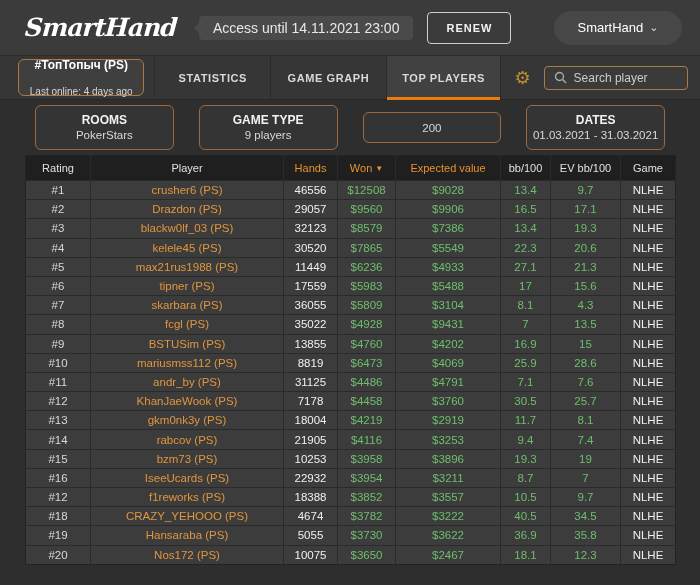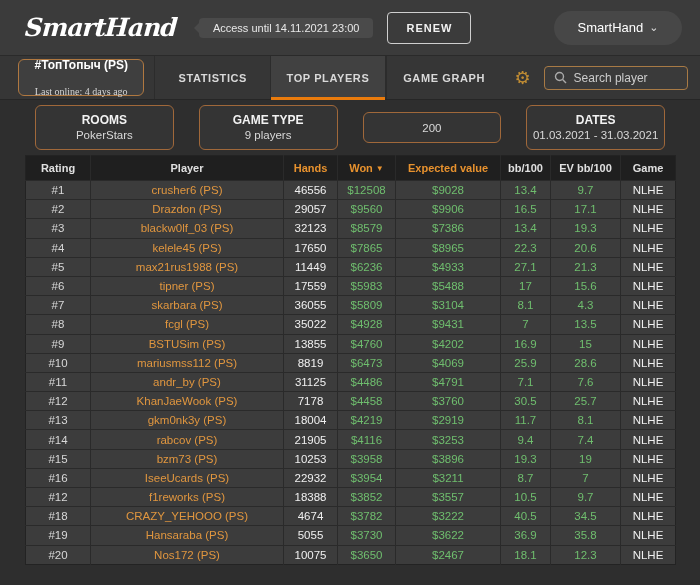--- a/index.html
+++ b/index.html
@@ -17,21 +17,21 @@
   }
   .logo {
     font-family: "DejaVu Serif", serif;
     font-style: italic; font-weight: bold;
     font-size: 25px; color: #ffffff; letter-spacing: -1px;
     transform: skewX(-4deg); cursor: pointer; white-space: nowrap;
   }
   .access-box {
     position: relative; margin-left: 22px;
     background: #4a4a4a; color: #e8e8e8;
-    font-size: 11px; padding: 4px 14px; border-radius: 4px; white-space: nowrap;
+    font-size: 14px; padding: 4px 14px; border-radius: 4px; white-space: nowrap;
   }
   .access-box::before {
     content: ""; position: absolute; left: -5px; top: 50%; margin-top: -5px;
     border-top: 5px solid transparent; border-bottom: 5px solid transparent;
     border-right: 5px solid #4a4a4a;
   }
   .renew-btn {
     margin-left: 14px; background: transparent; color: #f2f2f2;
     border: 1px solid #cfcfcf; border-radius: 4px;
     font-family: "Liberation Sans", sans-serif;
@@ -52,21 +52,21 @@
     border-top: 1px solid #2a2a2a; border-bottom: 1px solid #262626;
     display: flex; align-items: stretch;
   }
   .player-tab {
     margin: 3px 0 3px 18px; width: 129px;
     border: 1px solid #b07840; border-radius: 6px; background: #3f3f3f;
     display: flex; flex-direction: column; align-items: center; justify-content: center;
     cursor: pointer;
   }
   .player-tab .ttl { font-size: 12px; font-weight: bold; color: #ffffff; text-align: right; }
-  .player-tab .sub { font-size: 10px; color: #d6d6d6; margin-top: 14px; font-family: Liberation Serif, serif; }
+  .player-tab .sub { font-size: 10px; color: #d6d6d6; margin-top: 14px; }
   .tab {
     width: 118px; display: flex; align-items: center; justify-content: center;
     font-size: 11px; font-weight: bold; letter-spacing: 0.6px; color: #d9d9d9;
     border-left: 1px solid #2c2c2c; cursor: pointer; position: relative;
     margin-left: 10px;
   }
   .tab + .tab { margin-left: 0; }
   .tab.active { background: #414141; border-right: 1px solid #2c2c2c; }
   .tab.active::after {
     content: ""; position: absolute; left: 0; right: 0; bottom: -1px; height: 3px;
@@ -103,21 +103,21 @@
   .filter-box .val { font-size: 11.5px; color: #d9d9d9; margin-top: 2px; }
 
   
   .tablewrap { padding: 0 25px; }
   table {
     width: 650px; border-collapse: collapse; table-layout: fixed;
     border: 1px solid #232323;
   }
   thead th {
     background: #1f1f1f; height: 25px;
-    font-size: 11px; font-weight: bold; color: #e0e0e0;
+    font-size: 11px; font-weight: normal; color: #e0e0e0;
     text-align: center; cursor: pointer;
   }
   thead th.orange { color: #e8922e; }
   .sort-arrow { font-size: 8px; color: #e8922e; margin-left: 3px; vertical-align: 1px; }
   tbody tr { background: #3c3c3c; border-top: 1px solid #2a2a2a; cursor: pointer; }
   tbody td {
     height: 19.2px; font-size: 11.5px; text-align: center;
     white-space: nowrap; overflow: hidden;
   }
   th + th, td + td { border-left: 1px solid #2a2a2a; }
@@ -139,22 +139,22 @@
     <span class="chev">⌄</span>
   </div>
 </div>
 
 <div class="tabband">
   <div class="player-tab">
     <div class="ttl">#ТопТопыч (PS)</div>
     <div class="sub">Last online: 4 days ago</div>
   </div>
   <div class="tab">STATISTICS</div>
+  <div class="tab">GAME GRAPH</div>
   <div class="tab active">TOP PLAYERS</div>
-  <div class="tab">GAME GRAPH</div>
   <div class="gear">⚙</div>
   <div class="searchbox">
     <svg width="13" height="13" viewBox="0 0 13 13">
       <circle cx="5.5" cy="5.5" r="4" fill="none" stroke="#aaaaaa" stroke-width="1.4"></circle>
       <line x1="8.6" y1="8.6" x2="12" y2="12" stroke="#aaaaaa" stroke-width="1.4"></line>
     </svg>
     <input type="text" placeholder="Search player" style="">
   </div>
 </div>
 
@@ -229,23 +229,23 @@
     <td>32123</td>
     <td>$8579</td>
     <td>$7386</td>
     <td>13.4</td>
     <td>19.3</td>
     <td>NLHE</td>
   </tr>
         <tr>
     <td>#4</td>
     <td>kelele45 (PS)</td>
-    <td>17650</td>
+    <td>30520</td>
     <td>$7865</td>
-    <td>$8965</td>
+    <td>$5549</td>
     <td>22.3</td>
     <td>20.6</td>
     <td>NLHE</td>
   </tr>
         <tr>
     <td>#5</td>
     <td>max21rus1988 (PS)</td>
     <td>11449</td>
     <td>$6236</td>
     <td>$4933</td>

